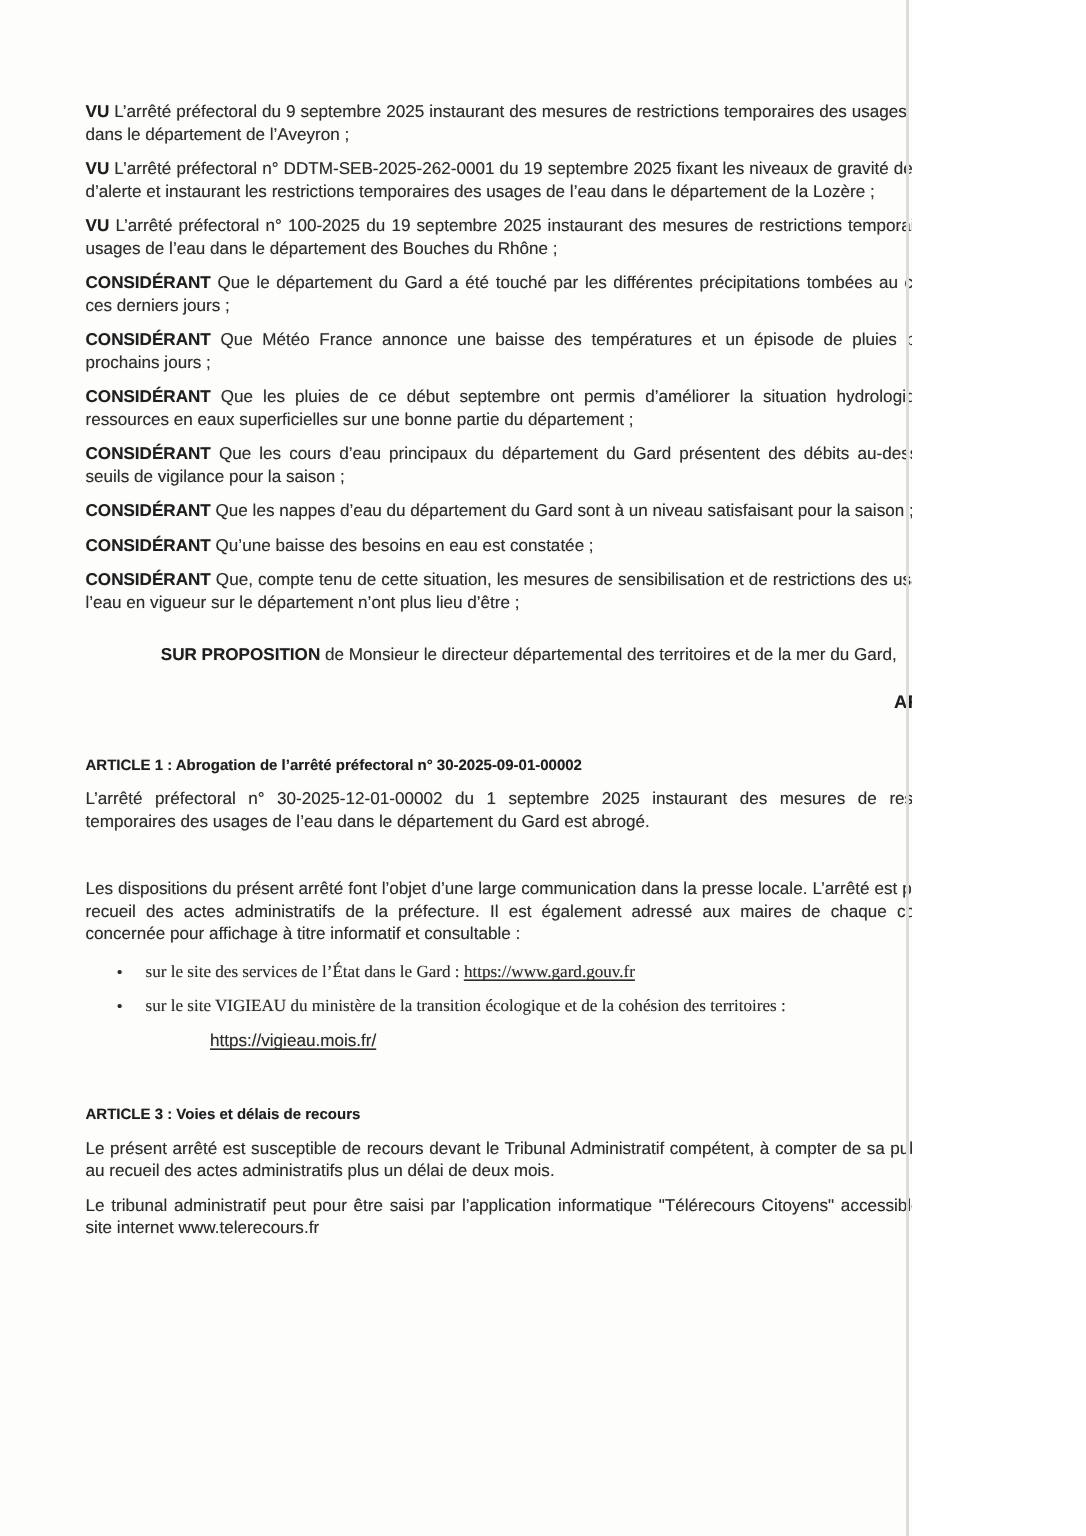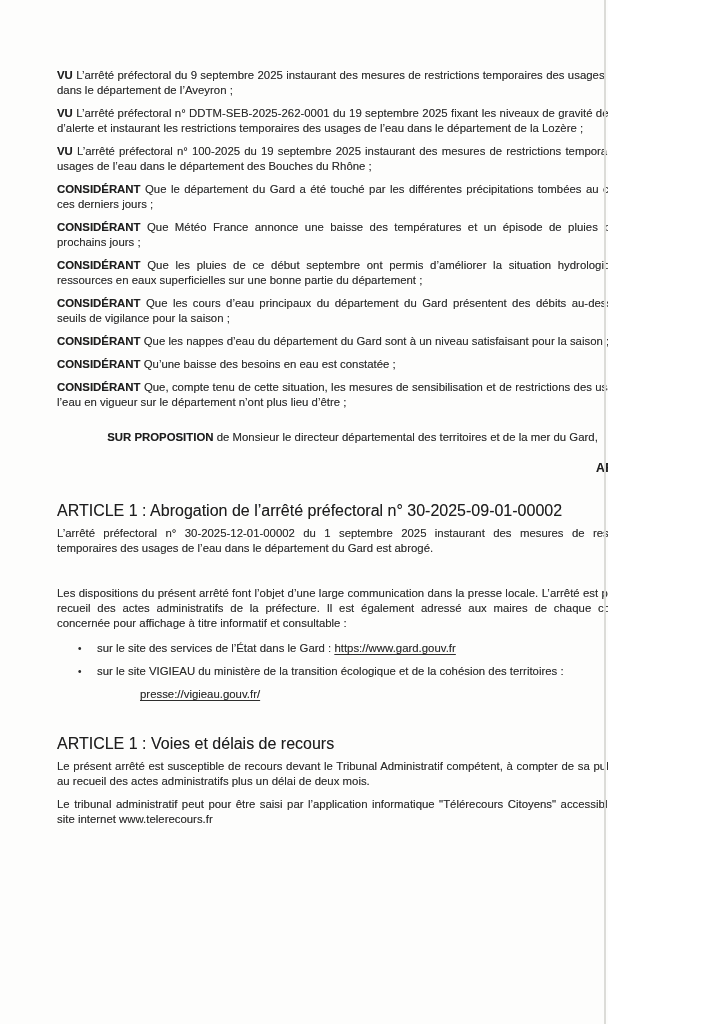--- a/index.html
+++ b/index.html
@@ -30,30 +30,30 @@
     font-weight: bold;
     color: #1e1e1e;
     text-align: right;
     margin: 16px 0 27px 0;
     letter-spacing: 0.3px;
   }
   .article { margin: 0; }
   .article-2 { margin-top: 30px; }
   .article-3 { margin-top: 34px; }
   .art-heading {
-    font-size: 16px;
-    font-weight: normal;
+    font-size: 10px;
+    font-weight: bold;
     color: #1e1e1e;
     margin: 0 0 8px 0;
     text-align: left;
   }
   .bullet-row { display: flex; margin: 10px 0 0 21px; text-align: left; }
   .bullet-row + .bullet-row { margin-top: 8px; }
   .dot { flex: 0 0 19px; width: 19px; font-size: 10px; line-height: 15px; }
-  .bullet-text { line-height: 15px; }
+  .bullet-text { line-height: 15px; font-family: Liberation Serif, serif; }
   .link-line { margin: 8px 0 0 83px; text-align: left; }
   .doc-link { color: inherit; text-decoration: underline; text-underline-offset: 2px; cursor: pointer; }
   .page-number {
     position: absolute;
     left: 600px;
     top: 941px;
     width: 48px;
     text-align: right;
     font-size: 12px;
     color: #3a3a3a;
@@ -102,26 +102,26 @@
       <p class="para">Les dispositions du présent arrêté font l’objet d’une large communication dans la presse locale. L’arrêté est publié au recueil des actes administratifs de la préfecture. Il est également adressé aux maires de chaque commune concernée pour affichage à titre informatif et consultable&nbsp;:</p>
       <div class="bullet-row">
         <span class="dot">•</span>
         <span class="bullet-text"><span>sur le site des services de l’État dans le Gard&nbsp;: </span><a class="doc-link">https://www.gard.gouv.fr</a></span>
       </div>
       <div class="bullet-row">
         <span class="dot">•</span>
         <span class="bullet-text"><span>sur le site VIGIEAU du ministère de la transition écologique et de la cohésion des territoires&nbsp;:</span></span>
       </div>
       <div class="link-line">
-        <a class="doc-link">presse://vigieau.gouv.fr/</a>
+        <a class="doc-link">https://vigieau.mois.fr/</a>
       </div>
     </section>
 
     <section class="article article-3">
-      <h3 class="art-heading">ARTICLE 1 : Voies et délais de recours</h3>
+      <h3 class="art-heading">ARTICLE 3 : Voies et délais de recours</h3>
       <p class="para">Le présent arrêté est susceptible de recours devant le Tribunal Administratif compétent, à compter de sa publication au recueil des actes administratifs plus un délai de deux mois.</p>
       <p class="para">Le tribunal administratif peut pour être saisi par l’application informatique "Télérecours Citoyens" accessible par le site internet www.telerecours.fr</p>
     </section>
 
   </div>
 
   <div class="page-number">2</div>
   <div class="scan-edge"></div>
 </div>
 

